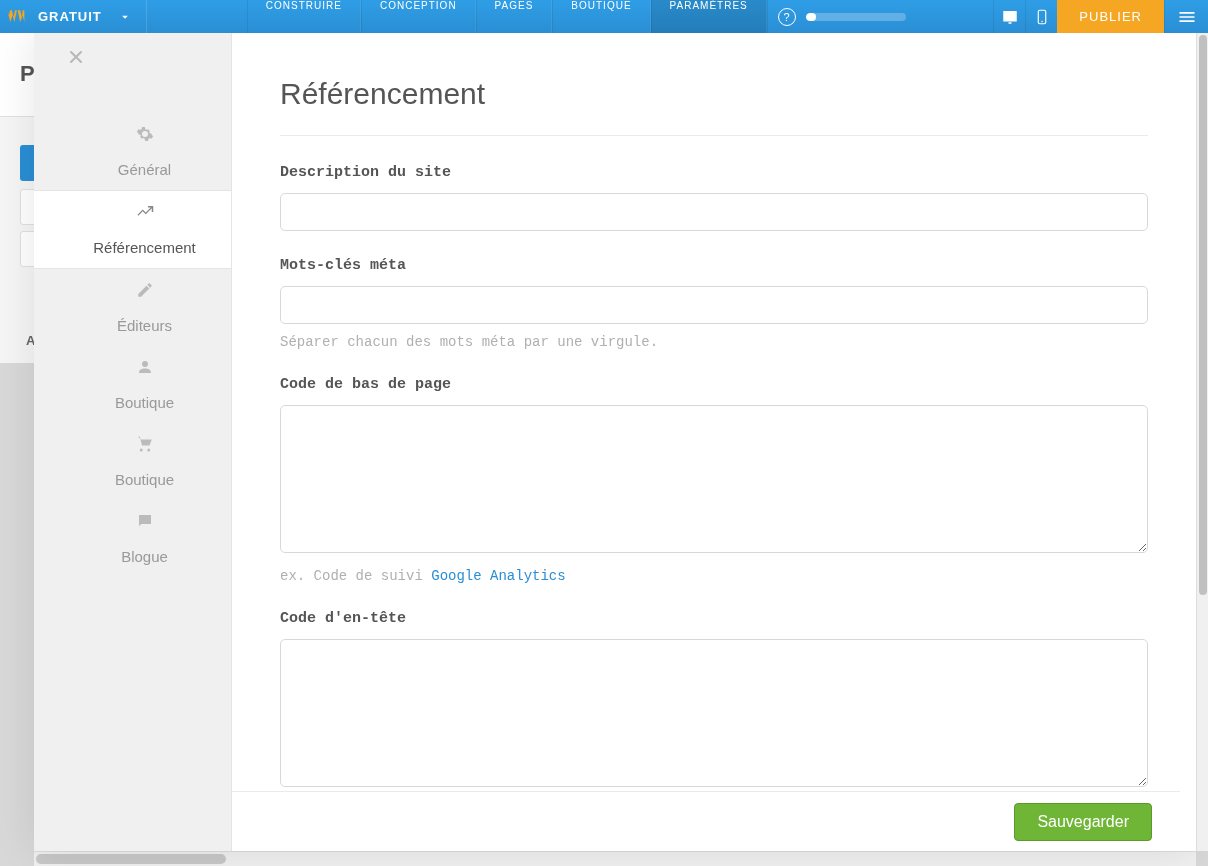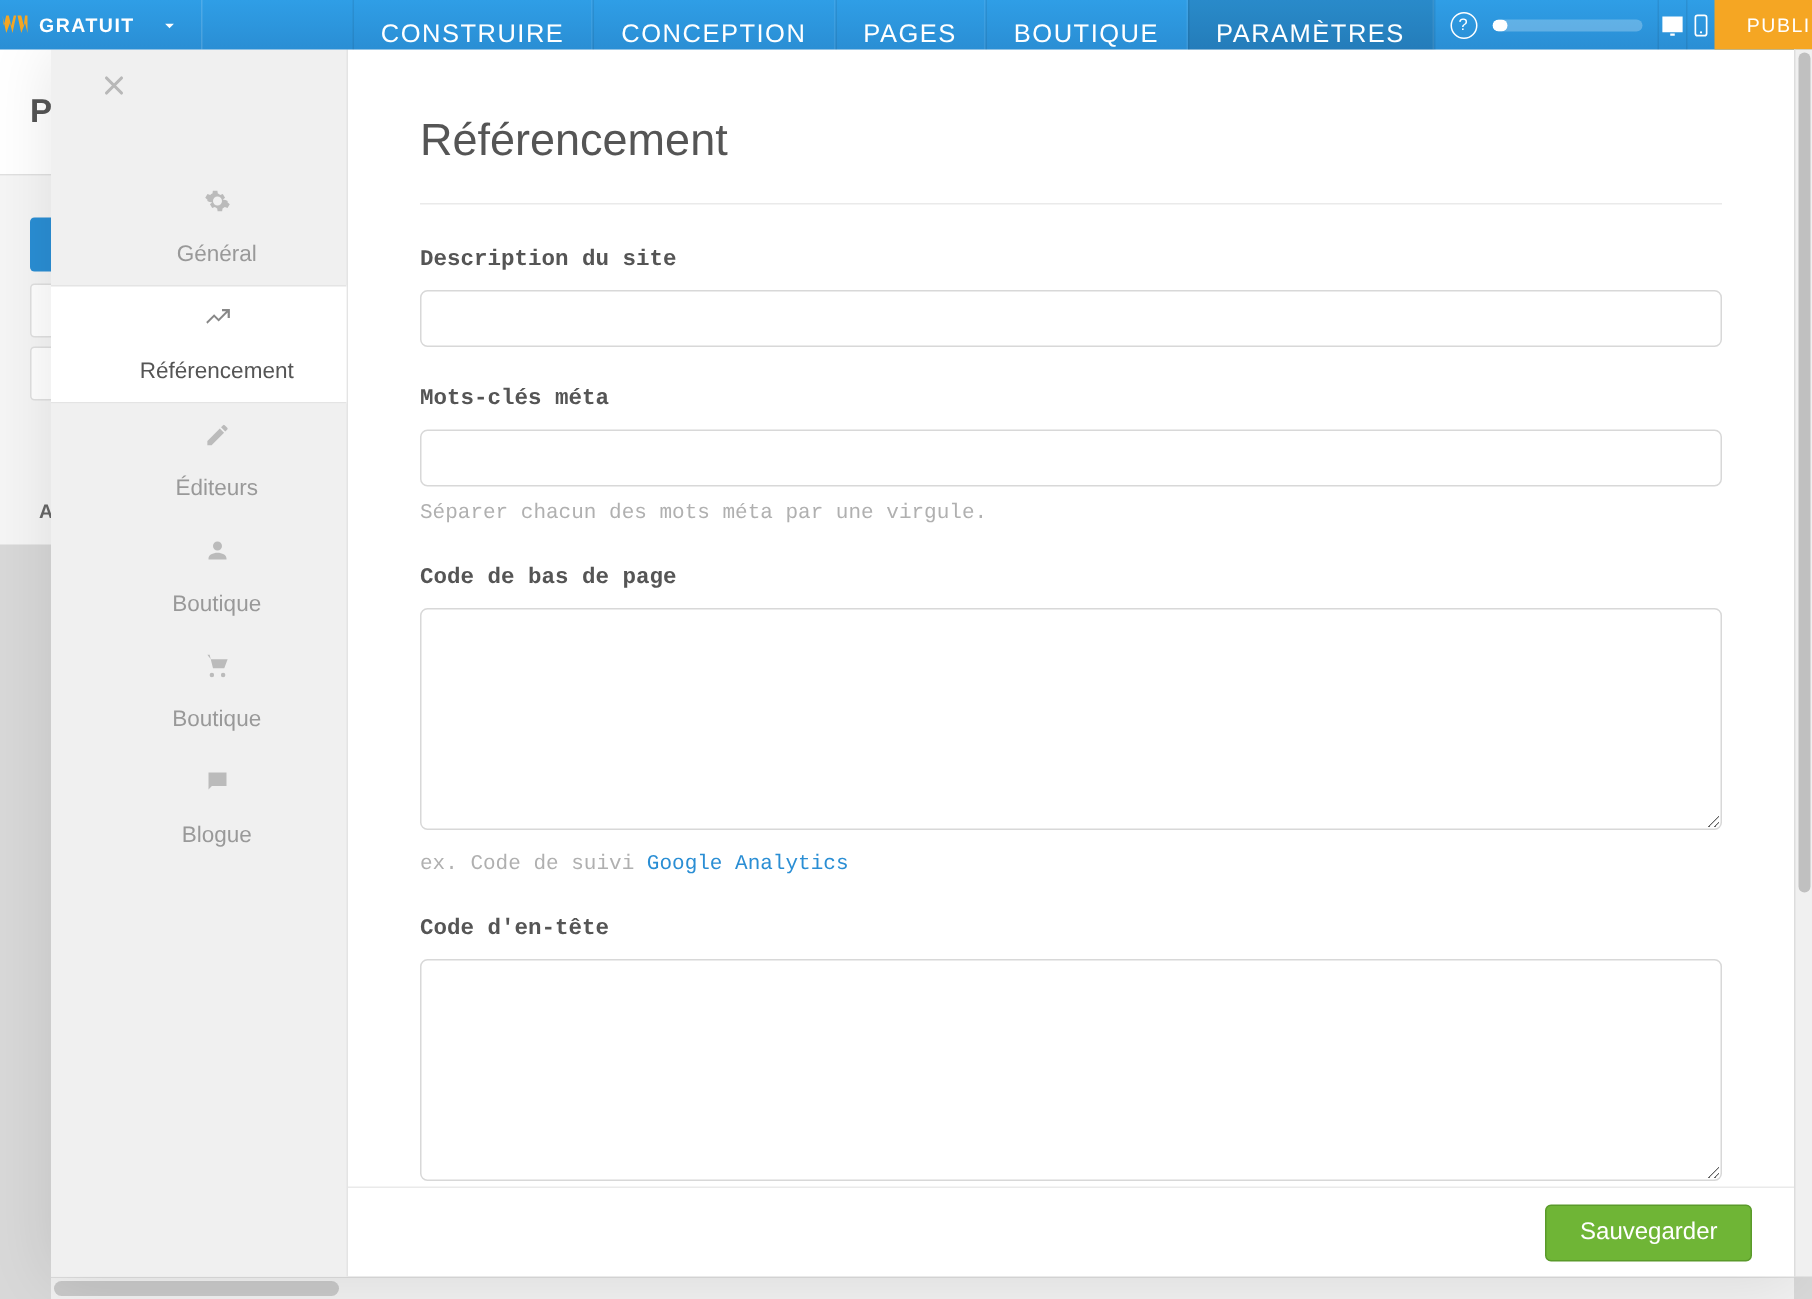--- a/index.html
+++ b/index.html
@@ -39,27 +39,27 @@
     letter-spacing: 1px;
     border-right: 1px solid rgba(255,255,255,0.15);
   }
   .topbar .nav {
     display: flex;
     margin-left: 100px;
   }
   .topbar .nav-item {
     padding: 0 18px;
     display: flex;
-    align-items: flex-end;
+    align-items: flex-start;
     cursor: pointer;
     border-left: 1px solid rgba(0,0,0,0.08);
     border-right: 1px solid rgba(255,255,255,0.08);
     font-weight: 400;
     letter-spacing: 1px;
-    font-size: 17px;
+    font-size: 10px;
   }
   .topbar .nav-item.active {
     background: rgba(0,0,0,0.12);
   }
   .topbar .help {
     display: flex;
     align-items: center;
     padding: 0 10px;
     gap: 10px;
     border-left: 1px solid rgba(0,0,0,0.08);
@@ -266,21 +266,21 @@
   .hint {
     margin-top:10px;
     font-size:14px;
     color:#b0b0b0;
   }
   .hint a { color:#2a8ed4; text-decoration:none; }
 
   
   .savebar {
     position:absolute;
-    left:198px; right:0; bottom:0;
+    left:198px; right:16px; bottom:0;
     height:60px;
     background:#fff;
     border-top:1px solid #eaeaea;
     display:flex;
     align-items:center;
     justify-content:flex-end;
     padding-right:28px;
     z-index:60;
   }
   .savebar button {

